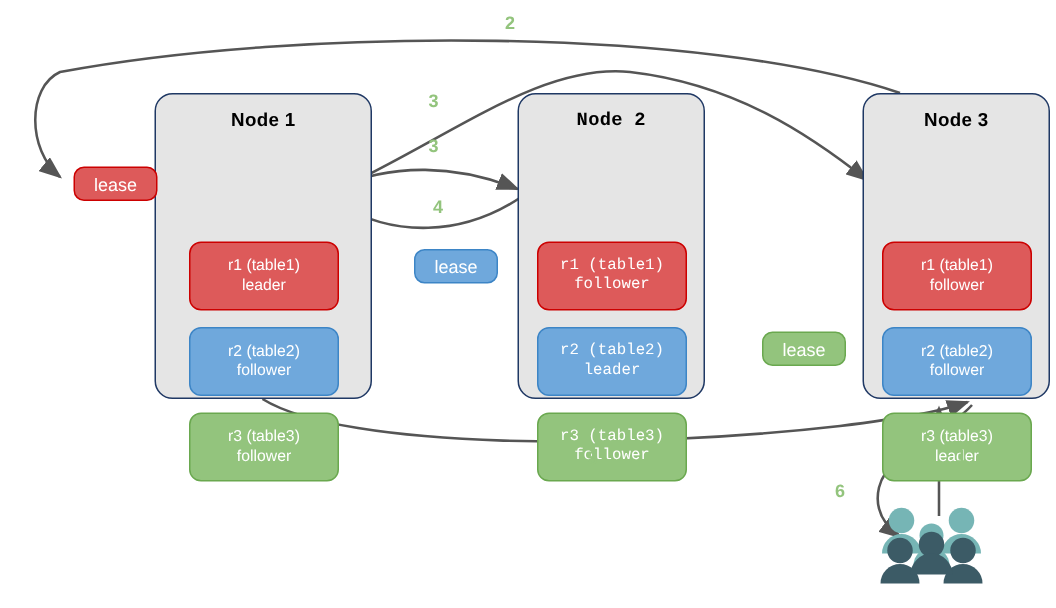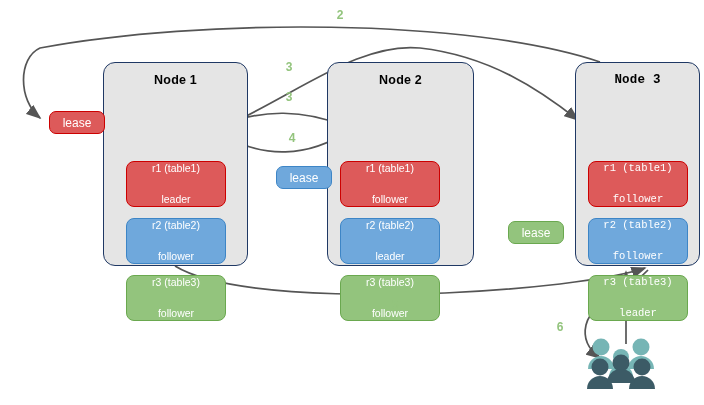--- a/index.html
+++ b/index.html
@@ -41,21 +41,21 @@
     color: #000000;
     letter-spacing: 0.2px;
   }
   .replica {
     position: absolute;
     box-sizing: border-box;
     border-radius: 8px;
     display: flex;
     flex-direction: column;
     align-items: center;
-    justify-content: space-between;
+    justify-content: center;
     color: #ffffff;
     font-size: 10.5px;
     line-height: 13px;
     text-align: center;
   }
   .replica span { display: block; }
   .rep-red   { background: #dd5a5a; border: 1.6px solid #cc0000; }
   .rep-blue  { background: #6fa8dc; border: 1.6px solid #3d85c6; }
   .rep-green { background: #93c47d; border: 1.6px solid #6aa84f; }
 
@@ -118,37 +118,37 @@
     <div class="replica rep-blue" style="left:22px; top:155px; width:100px; height:46px; position:absolute;">
       <span>r2 (table2)</span>
       <span>follower</span>
     </div>
     <div class="replica rep-green" style="left:22px; top:212px; width:100px; height:46px; position:absolute;">
       <span>r3 (table3)</span>
       <span>follower</span>
     </div>
   </div>
 
-  <div class="node-box" style="left:327px; top:62px; width:147px; height:204px;">
+  <div class="node-box" style="left:345px; top:62px; width:125px; height:204px;font-family:Liberation Mono, monospace;">
     <div class="node-title">Node 2</div>
     <div class="replica rep-red" style="left:12px; top:98px; width:100px; height:46px; position:absolute;">
       <span>r1 (table1)</span>
       <span>follower</span>
     </div>
     <div class="replica rep-blue" style="left:12px; top:155px; width:100px; height:46px; position:absolute;">
       <span>r2 (table2)</span>
       <span>leader</span>
     </div>
     <div class="replica rep-green" style="left:12px; top:212px; width:100px; height:46px; position:absolute;">
       <span>r3 (table3)</span>
       <span>follower</span>
     </div>
   </div>
 
-  <div class="node-box" style="left:575px; top:62px; width:125px; height:204px;font-family:Liberation Mono, monospace;">
+  <div class="node-box" style="left:575px; top:62px; width:125px; height:204px;">
     <div class="node-title">Node 3</div>
     <div class="replica rep-red" style="left:12px; top:98px; width:100px; height:46px; position:absolute;">
       <span>r1 (table1)</span>
       <span>follower</span>
     </div>
     <div class="replica rep-blue" style="left:12px; top:155px; width:100px; height:46px; position:absolute;">
       <span>r2 (table2)</span>
       <span>follower</span>
     </div>
     <div class="replica rep-green" style="left:12px; top:212px; width:100px; height:46px; position:absolute;">

